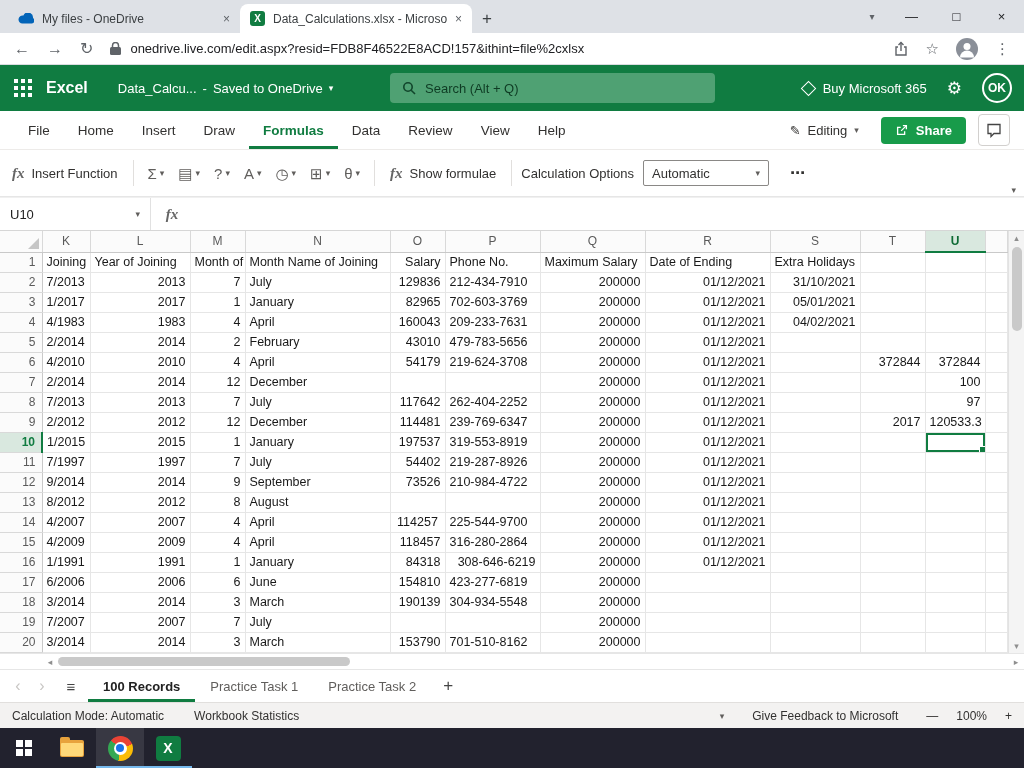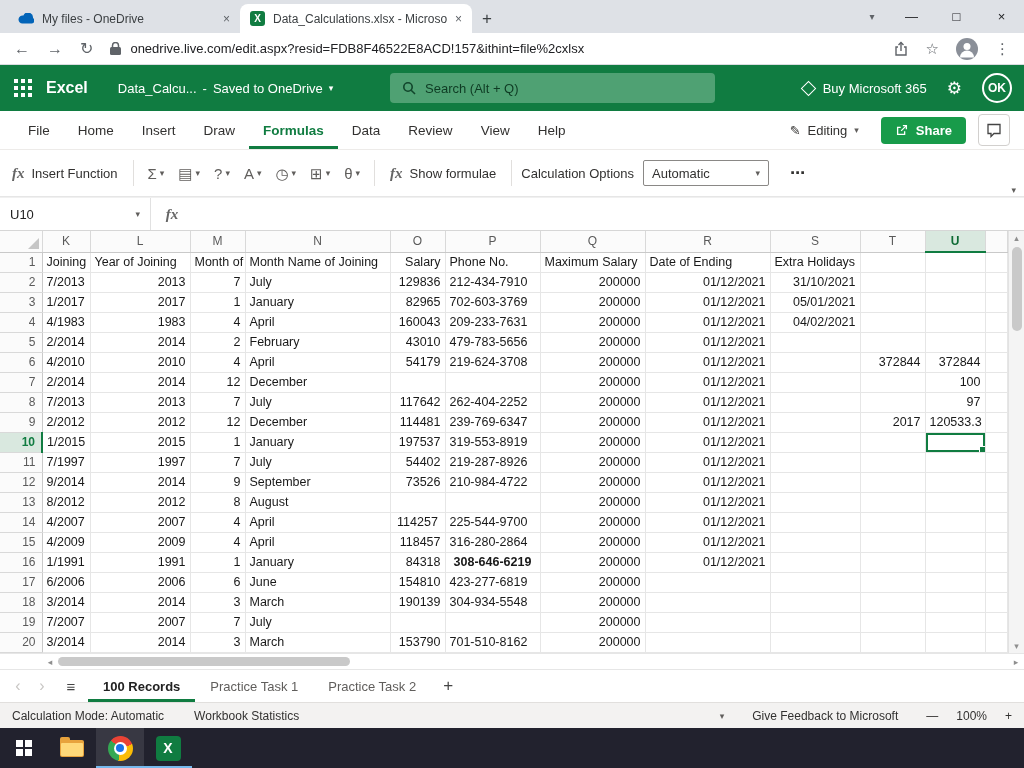--- a/index.html
+++ b/index.html
@@ -594,21 +594,21 @@
             <td class="cell" style="text-align: right;"></td>
             <td class="cell filler"></td>
           </tr>
           <tr>
             <th class="rowhead">16</th>
             <td class="cell" style="text-align: left;">1/1991</td>
             <td class="cell" style="text-align: right;">1991</td>
             <td class="cell" style="text-align: right;">1</td>
             <td class="cell" style="text-align: left;">January</td>
             <td class="cell" style="text-align: right;">84318</td>
-            <td class="cell" style="text-align: center; font-weight: bold;">308-646-6219</td>
+            <td class="cell" style="text-align: right;">308-646-6219</td>
             <td class="cell" style="text-align: right;">200000</td>
             <td class="cell" style="text-align: right;">01/12/2021</td>
             <td class="cell" style="text-align: right;"></td>
             <td class="cell" style="text-align: right;"></td>
             <td class="cell" style="text-align: right;"></td>
             <td class="cell filler"></td>
           </tr>
           <tr>
             <th class="rowhead">17</th>
             <td class="cell" style="text-align: left;">6/2006</td>

